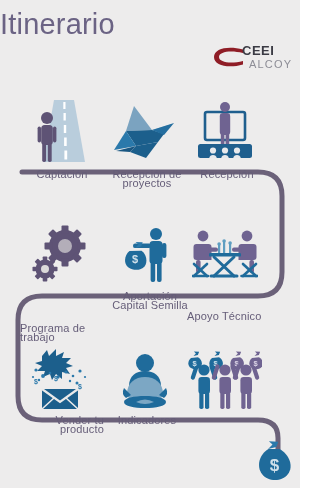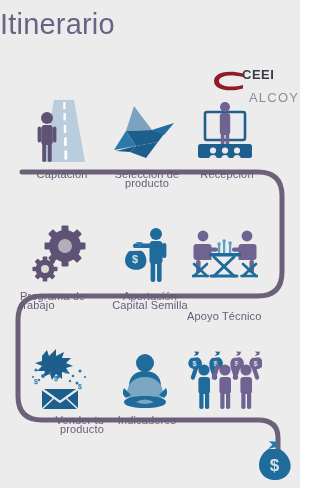--- a/index.html
+++ b/index.html
@@ -28,37 +28,36 @@
     letter-spacing: 0.2px;
     color: #6b6384;
     font-weight: 400;
   }
   #logo {
     position: absolute;
     left: 212px;
     top: 44px;
     width: 84px;
     height: 26px;
-    margin-top: 24px;
   }
   #logo .logo-text {
     position: absolute;
     left: 30px;
     top: 0px;
     font-size: 13px;
     font-weight: bold;
     letter-spacing: 0.5px;
     color: #3b3b44;
     line-height: 13px;
   }
   #logo .logo-sub {
     position: absolute;
     left: 37px;
-    top: 25px;
-    font-size: 13px;
+    top: 16px;
+    font-size: 11px;
     letter-spacing: 1.2px;
     color: #8d8d96;
     line-height: 9px;
     text-align: right;
   }
   #logo .logo-swoosh {
     position: absolute;
     left: 0px;
     top: 1px;
   }
@@ -112,21 +111,21 @@
     font-size: 11px;
     line-height: 9.4px;
     color: #655d78;
     letter-spacing: 0.15px;
   }
   .row3 .cell-label,
   .row2 .cell-label { color: #655d78; }
 
   
   #row1 .c1 .cell-label { text-align: center; }
-  #row2 .c1 .cell-label { left: 0px; width: 84px; text-align: left; }
+  #row2 .c1 .cell-label { left: 0px; width: 84px; text-align: left; margin-top: 32px; }
   #row2 .c2 .cell-label { left: 0px; width: 90px; text-align: center; }
   #row2 .c3 .cell-label { left: 2px; width: 80px; text-align: left; margin-top: 20px; }
   #row3 .c1 .cell-label { left: 0px; width: 84px; text-align: right; }
   #row3 .c2 .cell-label { left: -2px; width: 88px; text-align: center; }
   #row3 .c3 .cell-label { left: 0px; width: 86px; text-align: center; }
 
   
   #end-bag {
     position: absolute;
     left: 254px;
@@ -207,21 +206,21 @@
 
           <polygon points="40,26 62,19 52,31" fill="#246e9f"></polygon>
 
           <polygon points="24,42 46,38 34,54 18,48" fill="#1c5f8c"></polygon>
 
           <polygon points="14,27 24,42 2,46" fill="#2b79ab"></polygon>
 
           <polygon points="24,42 18,48 4,47" fill="#1a5782"></polygon>
         </svg>
       </div>
-      <div class="cell-label">Selección de producto</div>
+      <div class="cell-label">Recepción de proyectos</div>
     </div>
 
     <div class="cell c3">
       <div class="icon-box">
         <svg width="66" height="66" viewBox="0 0 66 66">
 
           <rect x="13" y="14" width="40" height="28" rx="2" fill="none" stroke="#1f5f8e" stroke-width="2.6"></rect>
 
           <g fill="#6f6391">
             <circle cx="33" cy="9" r="5"></circle>

